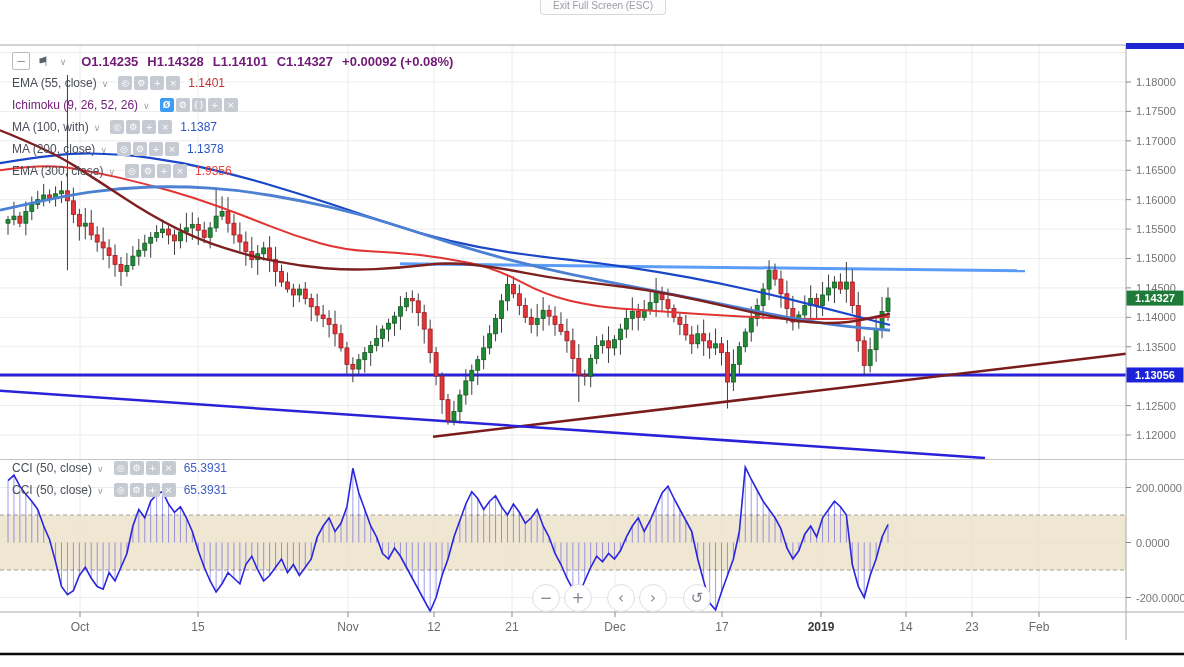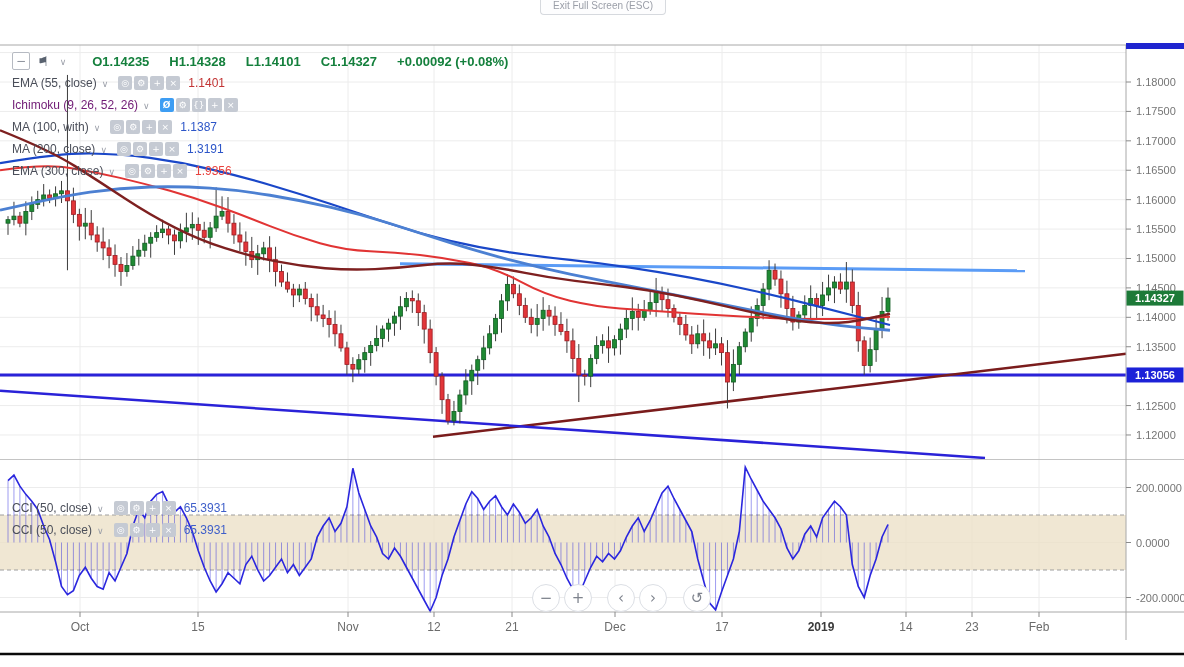--- a/index.html
+++ b/index.html
@@ -4,30 +4,30 @@
 <style>
   html,body{margin:0;padding:0;background:#fff;}
   .screen{position:relative;width:1184px;height:667px;background:#fff;overflow:hidden;
           font-family:"Liberation Sans",sans-serif;color:#4a4e59;}
   svg text{font-family:"Liberation Sans",sans-serif;}
   .exit-fs{position:absolute;top:-1px;left:603px;transform:translateX(-50%);
            background:#fdfdfe;border:1px solid #d6d9de;border-top:none;border-radius:0 0 4px 4px;
            color:#9a9ea8;font-size:10px;padding:1px 12px 3px;font-family:"Liberation Sans",sans-serif;cursor:pointer;}
   .legend{position:absolute;left:12px;z-index:5;}
   #legend-main{top:50px;}
-  #legend-cci{top:457px;margin-top:40px;}
+  #legend-cci{top:457px;}
   .lrow{display:flex;align-items:center;height:22px;white-space:nowrap;}
   .collapse{display:inline-flex;align-items:center;justify-content:center;width:16px;height:16px;
             border:1px solid #b6bac2;border-radius:2px;color:#8d929c;font-size:12px;margin-right:7px;
             background:#fff;font-family:"DejaVu Sans",sans-serif;cursor:pointer;}
   .logo{color:#59626f;font-size:13px;margin-right:6px;transform:scaleX(-1);
         font-family:"DejaVu Sans",sans-serif;}
   .sym{font-size:14px;font-weight:600;color:#2a2e39;cursor:pointer;}
   .chev{color:#9a9ea8;font-size:9px;margin:2px 6px 0 5px;font-family:"DejaVu Sans",sans-serif;}
-  .ohlc span{font-size:13px;font-weight:600;color:#15803d;margin-left:20px;}
+  .ohlc span{font-size:13px;font-weight:600;color:#701a75;margin-left:9px;}
   .lbl{font-size:12px;color:#4a4e59;cursor:pointer;}
   .lbl.muted{color:#701a75;}
   .ibtns{display:inline-flex;gap:2px;margin-left:4px;}
   .ibtn{display:inline-flex;align-items:center;justify-content:center;width:14px;height:14px;
         background:#c5cad3;color:#fff;border-radius:2px;font-size:9px;line-height:1;
         font-family:"DejaVu Sans",sans-serif;cursor:pointer;}
   .ibtn.hl{background:#3d9df3;font-weight:bold;}
   .ival{font-size:12px;margin-left:8px;}
   .navbtns{position:absolute;top:584px;left:532px;display:flex;z-index:6;}
   .nbtn{width:28px;height:28px;border-radius:50%;background:#fff;border:1px solid #dcdfe5;
@@ -656,21 +656,21 @@
       </div>
       <div class="lrow">
         <span class="lbl">MA (200, close)</span>
         <span class="chev">∨</span>
         <span class="ibtns">
           <span class="ibtn">◎</span>
           <span class="ibtn">⚙</span>
           <span class="ibtn">+</span>
           <span class="ibtn">×</span>
         </span>
-        <span class="ival" style="color: rgb(44, 85, 200);">1.3191</span>
+        <span class="ival" style="color: rgb(44, 85, 200);">1.1378</span>
       </div>
       <div class="lrow">
         <span class="lbl">EMA (300, close)</span>
         <span class="chev">∨</span>
         <span class="ibtns">
           <span class="ibtn">◎</span>
           <span class="ibtn">⚙</span>
           <span class="ibtn">+</span>
           <span class="ibtn">×</span>
         </span>

